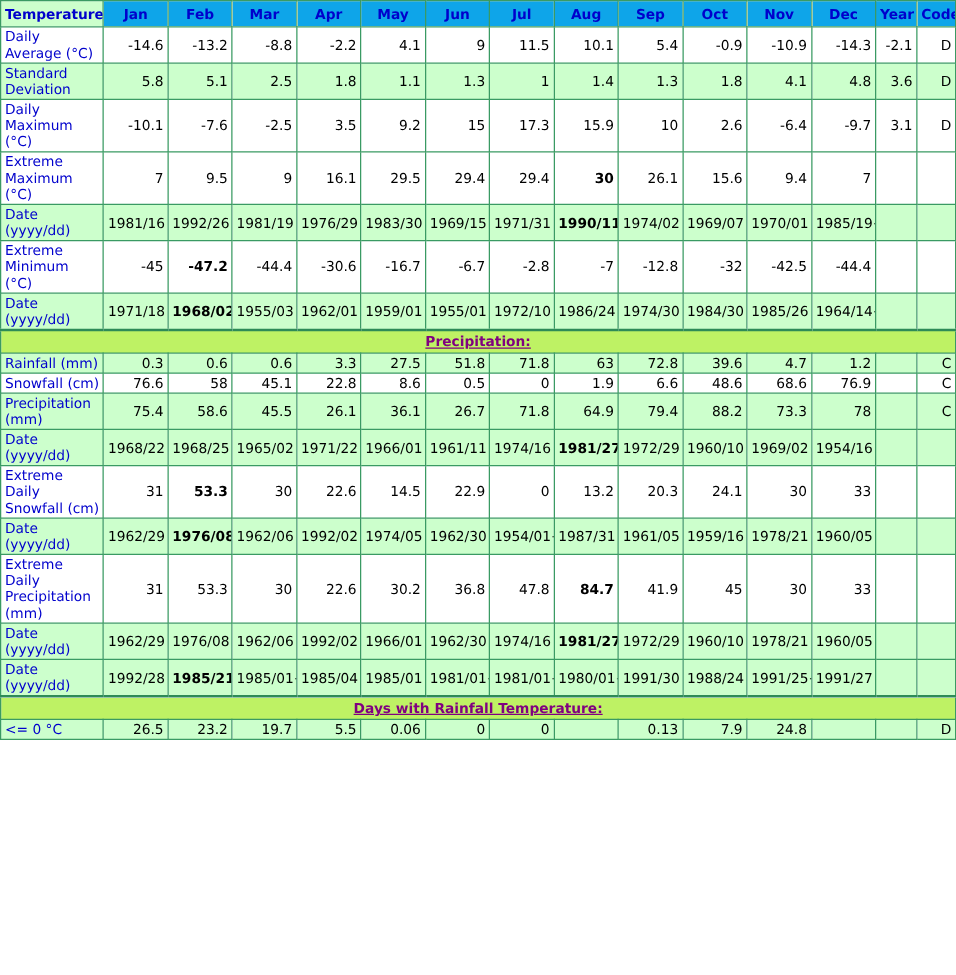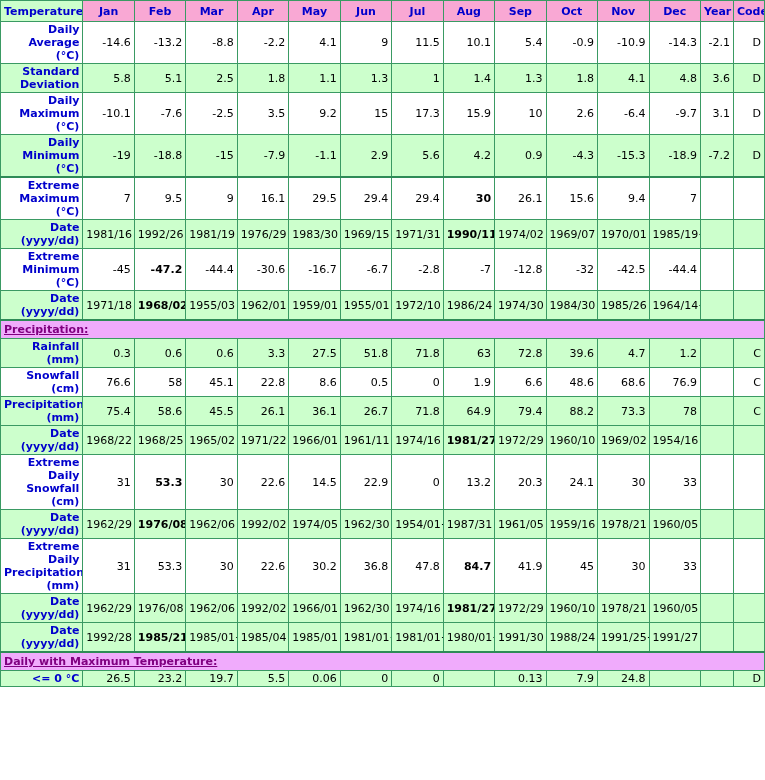--- a/index.html
+++ b/index.html
@@ -24,37 +24,37 @@
     border: 1px solid #3a9a63;
     padding: 1px 3px;
     font-size: 11px;
     line-height: 13px;
     vertical-align: middle;
     overflow: hidden;
     white-space: normal;
   }
   
   tr.head th {
-    background: #f9a8d4;
+    background: #0ea5e9;
     color: #0000cc;
     font-weight: bold;
     text-align: center;
     height: 18px;
   }
   
   td.rowlabel, th.rowlabel {
     color: #0000cc;
-    font-weight: bold;
-    text-align: right;
+    font-weight: normal;
+    text-align: left;
     width: 80px;
   }
   
   td.section {
-    background: #f0abfc;
-    text-align: left;
+    background: #bef264;
+    text-align: center;
     font-weight: bold;
     color: #800080;
     height: 15px;
   }
   td.section span.sect-text {
     text-decoration: underline;
     color: #800080;
   }
   
   td.val {
@@ -159,37 +159,20 @@
         <td class="val">15</td>
         <td class="val">17.3</td>
         <td class="val">15.9</td>
         <td class="val">10</td>
         <td class="val">2.6</td>
         <td class="val">-6.4</td>
         <td class="val">-9.7</td>
         <td class="val">3.1</td>
         <td class="val">D</td>
       </tr>
-      <tr class="band-green thickbottom">
-        <td class="rowlabel">Daily Minimum (°C)</td>
-        <td class="val">-19</td>
-        <td class="val">-18.8</td>
-        <td class="val">-15</td>
-        <td class="val">-7.9</td>
-        <td class="val">-1.1</td>
-        <td class="val">2.9</td>
-        <td class="val">5.6</td>
-        <td class="val">4.2</td>
-        <td class="val">0.9</td>
-        <td class="val">-4.3</td>
-        <td class="val">-15.3</td>
-        <td class="val">-18.9</td>
-        <td class="val">-7.2</td>
-        <td class="val">D</td>
-      </tr>
       <tr class="band-white">
         <td class="rowlabel">Extreme Maximum (°C)</td>
         <td class="val">7</td>
         <td class="val">9.5</td>
         <td class="val">9</td>
         <td class="val">16.1</td>
         <td class="val">29.5</td>
         <td class="val">29.4</td>
         <td class="val">29.4</td>
         <td class="val bold">30</td>
@@ -401,21 +384,21 @@
         <td class="val">1981/01+</td>
         <td class="val">1980/01+</td>
         <td class="val">1991/30</td>
         <td class="val">1988/24</td>
         <td class="val">1991/25+</td>
         <td class="val">1991/27</td>
         <td class="val"></td>
         <td class="val"></td>
       </tr>
       <tr>
-        <td class="section" colspan="15"><span class="sect-text">Daily with Maximum Temperature:</span></td>
+        <td class="section" colspan="15"><span class="sect-text">Days with Rainfall Temperature:</span></td>
       </tr>
       <tr class="band-green">
         <td class="rowlabel">&lt;= 0 °C</td>
         <td class="val">26.5</td>
         <td class="val">23.2</td>
         <td class="val">19.7</td>
         <td class="val">5.5</td>
         <td class="val">0.06</td>
         <td class="val">0</td>
         <td class="val">0</td>

